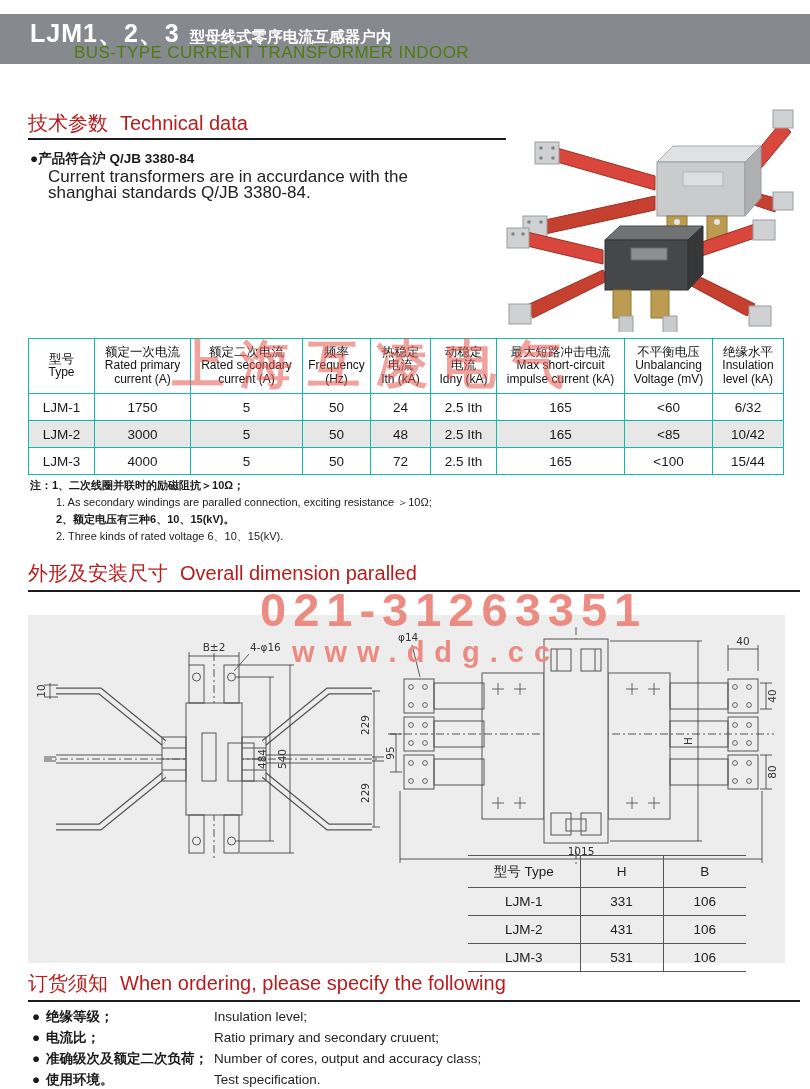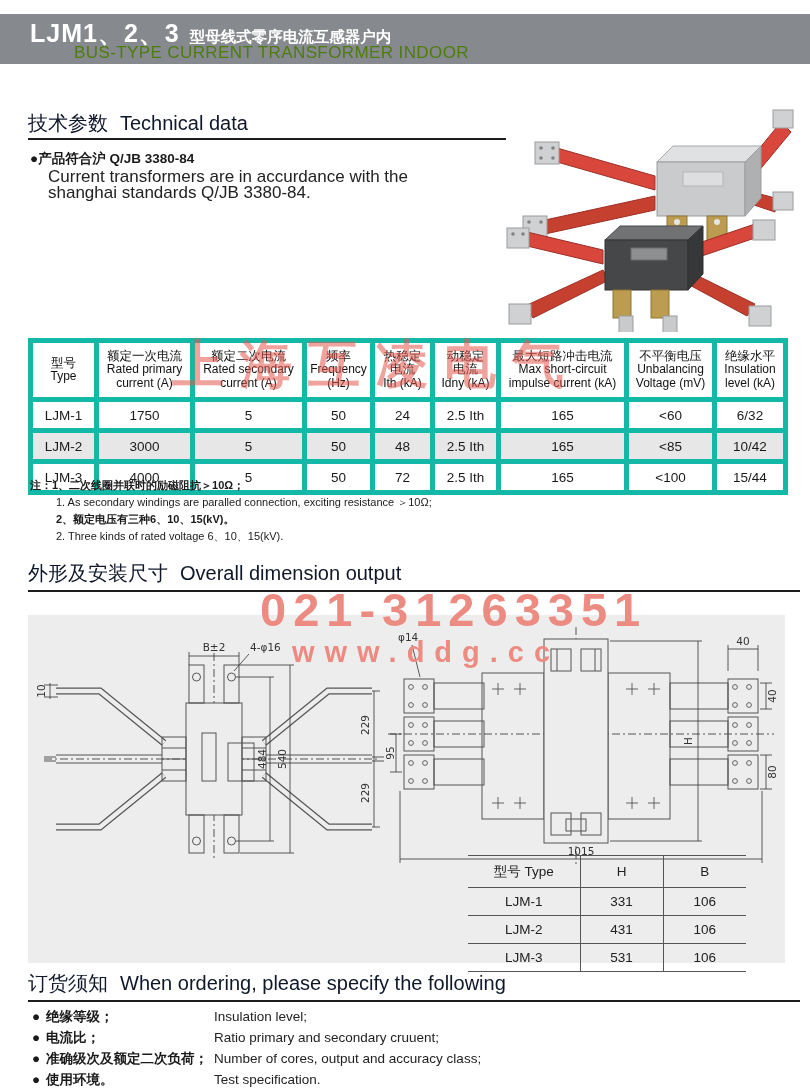--- a/index.html
+++ b/index.html
@@ -12,32 +12,32 @@
   .bar-model { font-size:25px; font-weight:700; letter-spacing:1px; }
   .bar-sub   { font-size:15.5px; font-weight:600; margin-left:10px; }
   .bar-line2 { position:absolute; left:30px; top:43px; color:#4d7c0f; font-size:17px; letter-spacing:.4px; z-index:2; white-space:nowrap;margin-left:44px; }
   .logo-panel { position:absolute; left:530px; top:0; width:232px; height:82px; background:#fff;
                 border-radius:0 0 14px 14px; z-index:3; }
   .logo-mark { position:absolute; left:15px; top:8px; width:52px; height:52px; }
   .brand-cn { position:absolute; left:76px; top:10px; font-size:37px; font-weight:700; color:#d31e2a; letter-spacing:2px; white-space:nowrap; }
   .brand-en { position:absolute; left:8px; top:61px; font-size:14.5px; color:#2e2e2e; white-space:nowrap; }
 
   
-  .sec-head { position:absolute; left:28px; font-size:20px; color:#0f172a; white-space:nowrap; }
+  .sec-head { position:absolute; left:28px; font-size:20px; color:#b91c1c; white-space:nowrap; }
   .sec-head .en { margin-left:12px; }
   .rule { position:absolute; left:28px; height:2px; background:#1c1c1c; }
 
   
   .tech-bullet { position:absolute; left:30px; top:150px; font-size:13.5px; font-weight:600; white-space:nowrap; }
   .tech-en { position:absolute; left:48px; top:169px; font-size:17px; line-height:16px; color:#222; }
 
   
   table { border-collapse:collapse; table-layout:fixed; }
   .spec { position:absolute; left:28px; top:338px; width:755px; }
-  .spec th,.spec td { border:5px solid #14b8a6; text-align:center; padding:0 2px; }
+  .spec th,.spec td { border:1px solid #14b8a6; text-align:center; padding:0 2px; }
   .spec thead th { height:54px; font-weight:400; font-size:12px; line-height:13.5px; color:#111; }
   .spec thead .cn { display:block; font-size:12.5px; white-space:pre-line; }
   .spec tbody td { height:26px; font-size:13.5px; }
   .spec tbody tr.shade { background:#e7e7e7; }
   .wm-table { position:absolute; left:172px; top:328px; font-size:52px; font-weight:700; color:#e4574e;
               opacity:.55; letter-spacing:16px; z-index:3; pointer-events:none; white-space:nowrap; line-height:72px; }
 
   
   .notes { position:absolute; left:30px; top:477px; font-size:11px; line-height:17px; }
   .notes .cnl { font-weight:600; }
@@ -205,21 +205,21 @@
   </table>
 
   <div class="notes">
     <div><span class="cnl">注：</span><span class="cnl">1、二次线圈并联时的励磁阻抗＞10Ω；</span></div>
     <div class="ind">1. As secondary windings are paralled connection, exciting resistance ＞10Ω;</div>
     <div class="ind cnl">2、额定电压有三种6、10、15(kV)。</div>
     <div class="ind">2. Three kinds of rated voltage 6、10、15(kV).</div>
   </div>
 
   <div class="sec-head" style="top:560px;">
-    <span>外形及安装尺寸</span><span class="en">Overall dimension output</span>
+    <span>外形及安装尺寸</span><span class="en">Overall dimension paralled</span>
   </div>
   <div class="rule" style="top:590px; width:772px;"></div>
 
   <div class="wm-phone">021-31263351</div>
   <div class="wm-site">www.ddg.cc</div>
 
   <div class="panel">
 
     <svg class="front-svg" width="350" height="240" viewBox="0 0 350 240">
       <g fill="none" stroke="#555" stroke-width="1">

